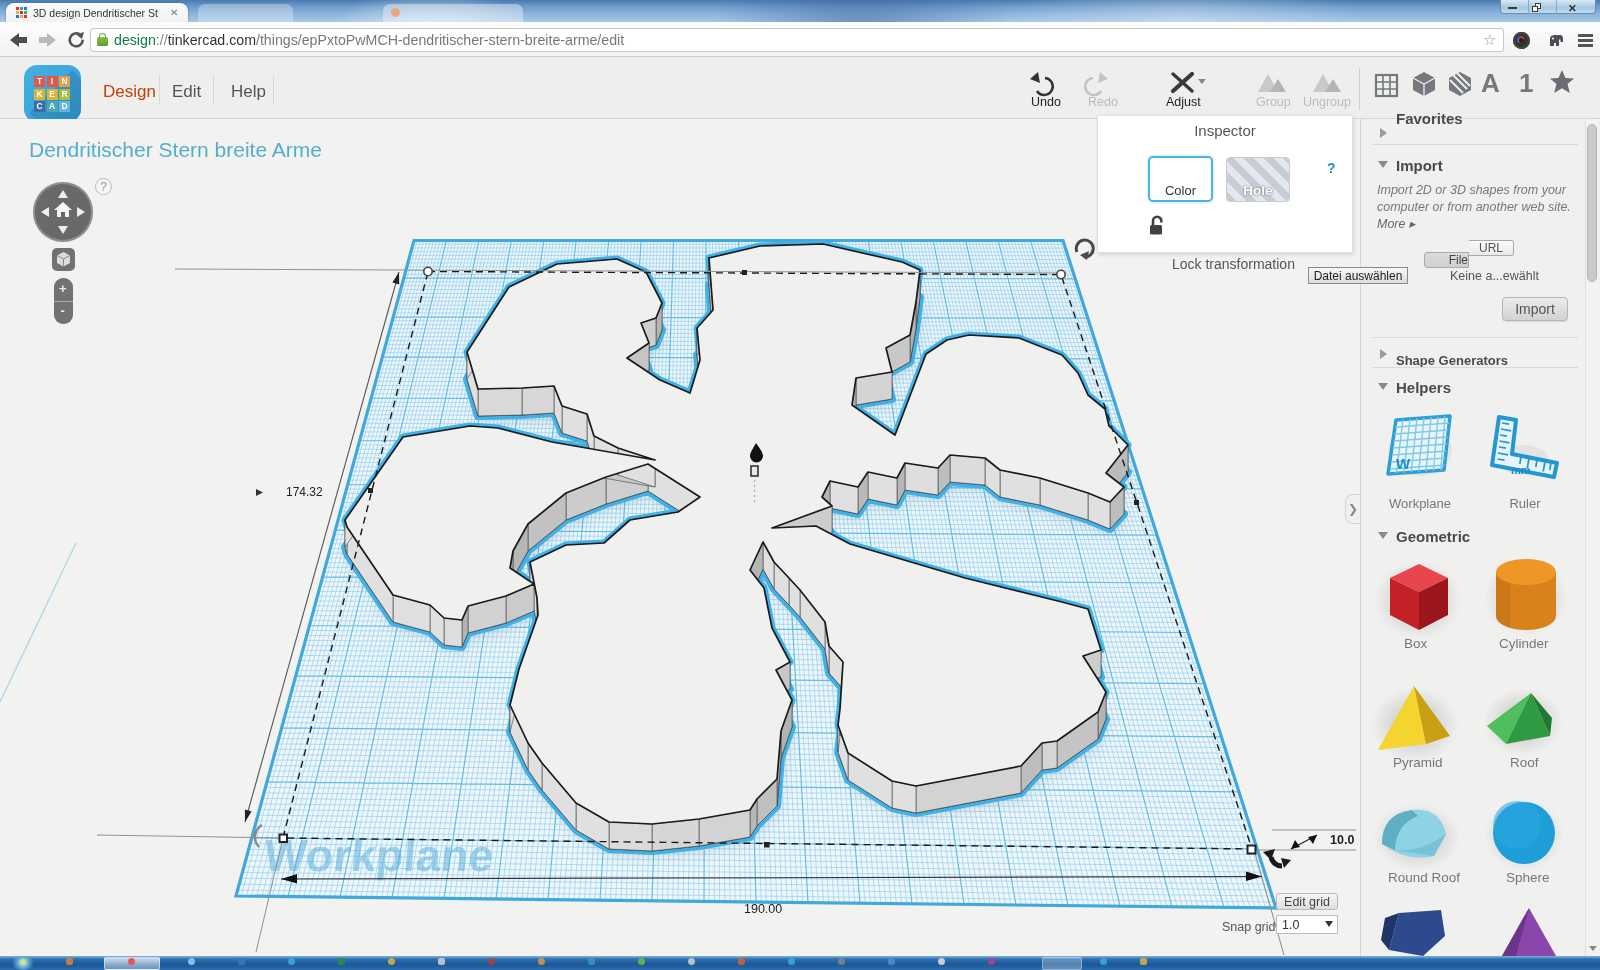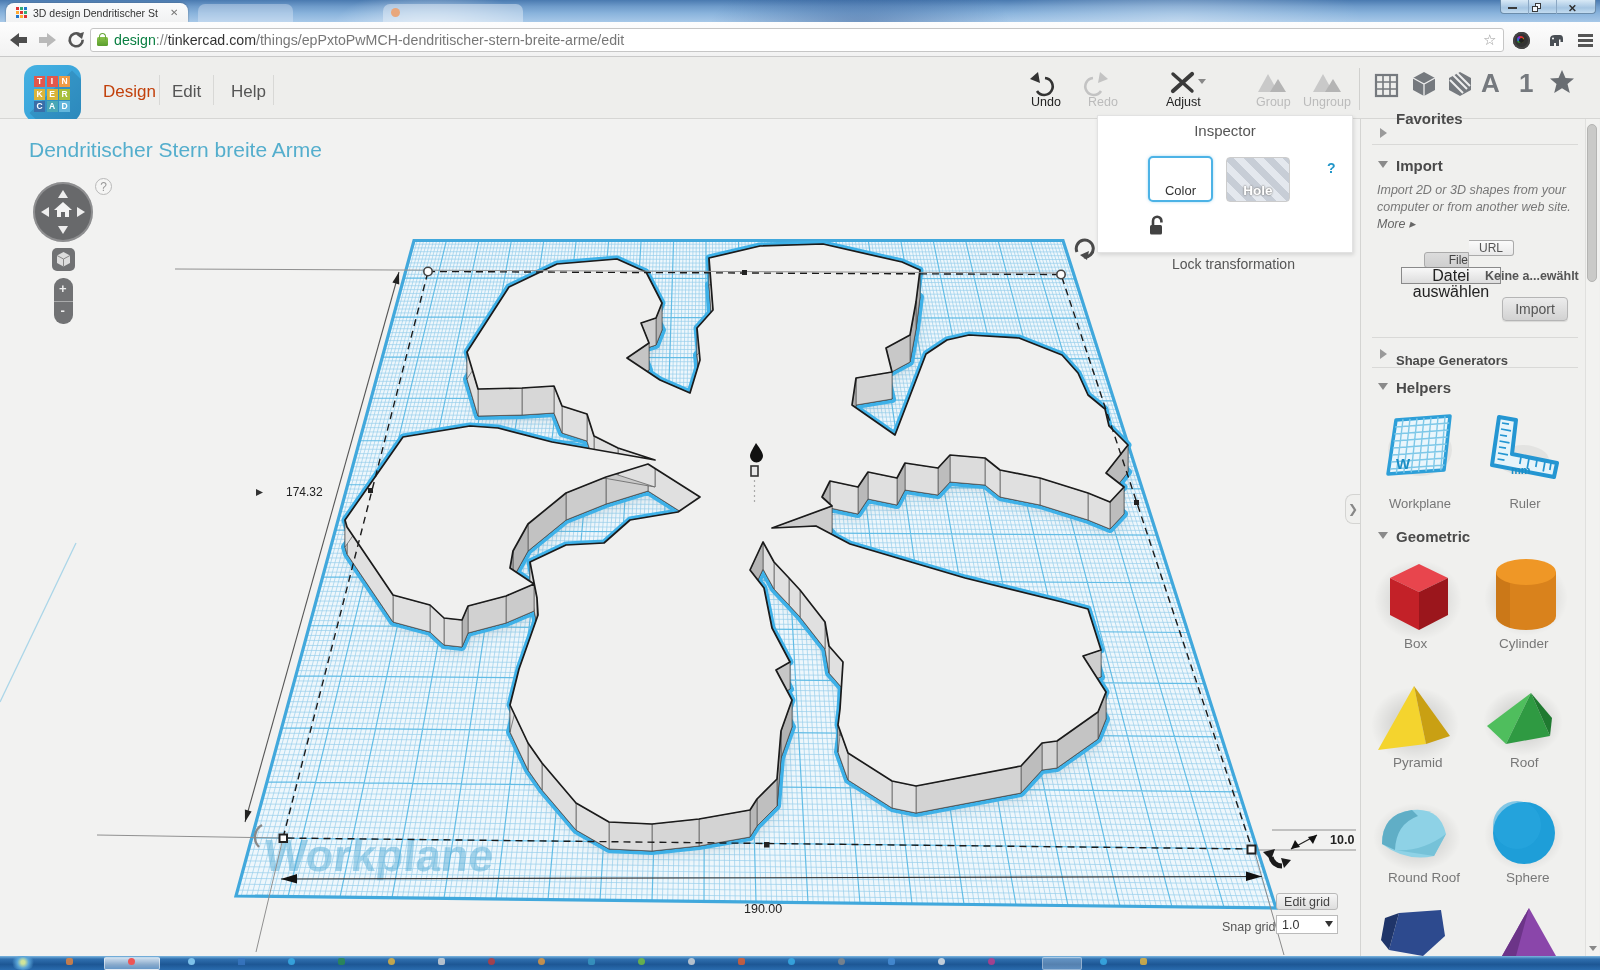--- a/index.html
+++ b/index.html
@@ -370,22 +370,22 @@
 <div class="abs" style="left:1587px;top:124px;width:10px;height:158px;background:#cacac8;border:1px solid #b4b4b2;border-radius:6px;"></div>
 <div class="abs" style="left:1589px;top:946px;width:0;height:0;border-left:4px solid transparent;border-right:4px solid transparent;border-top:5px solid #888;"></div>
 <div class="abs" style="left:1380px;top:128px;width:0;height:0;border-top:5px solid transparent;border-bottom:5px solid transparent;border-left:7px solid #9a9a9a;"></div>
 <div class="abs" style="left:1396px;top:110px;font-size:15.0px;font-weight:bold;color:#4a4a4a;">Favorites</div>
 <div class="abs" style="left:1372px;top:144px;width:206px;height:1px;background:#d9d9d7;"></div>
 <div class="abs" style="left:1378px;top:161px;width:0;height:0;border-left:5px solid transparent;border-right:5px solid transparent;border-top:7px solid #8a8a8a;"></div>
 <div class="abs" style="left:1396px;top:157px;font-size:15.0px;font-weight:bold;color:#4a4a4a;">Import</div>
 <div class="abs" style="left:1377px;top:182px;width:200px;font-size:12.5px;color:#777;line-height:17px;white-space:nowrap;font-style:italic;">Import 2D or 3D shapes from your<br>computer or from another web site.<br><span style="color:#666;">More ▸</span></div>
 <div class="abs" style="left:1424px;top:240px;width:45px;height:16px;background:linear-gradient(180deg,#dcdcdc,#cfcfcf);border:1px solid #aaa;border-radius:3px 0 0 3px;font-size:12px;color:#444;text-align:right;line-height:15px;margin-top:12px;">File</div>
 <div class="abs" style="left:1469px;top:240px;width:45px;height:16px;background:linear-gradient(180deg,#fbfbfb,#e9e9e9);border:1px solid #aaa;border-left:none;border-radius:0 3px 3px 0;font-size:12px;color:#555;text-align:center;line-height:15px;">URL</div>
-<div class="abs" style="left:1401px;top:267px;width:100px;height:17px;background:linear-gradient(180deg,#f8f8f8,#dddddd);border:1px solid #8a8a8a;font-size:16px;color:#222;text-align:center;line-height:16px;">Datei auswählen</div>
-<div class="abs" style="left:1485px;top:269px;font-size:12.5px;color:#555;font-weight:bold;">Keine a...ewählt</div>
+<div class="abs" style="left:1308px;top:267px;width:100px;height:17px;background:linear-gradient(180deg,#f8f8f8,#dddddd);border:1px solid #8a8a8a;font-size:12px;color:#222;text-align:center;line-height:16px;">Datei auswählen</div>
+<div class="abs" style="left:1450px;top:269px;font-size:12.5px;color:#555;">Keine a...ewählt</div>
 <div class="abs" style="left:1502px;top:297px;width:66px;height:24px;background:linear-gradient(180deg,#ececec,#d2d2d2);border:1px solid #b5b5b5;border-radius:4px;font-size:14px;color:#555;text-align:center;line-height:23px;box-shadow:0 1px 1px rgba(0,0,0,.1);">Import</div>
 <div class="abs" style="left:1372px;top:337px;width:206px;height:1px;background:#d9d9d7;"></div>
 <div class="abs" style="left:1380px;top:349px;width:0;height:0;border-top:5px solid transparent;border-bottom:5px solid transparent;border-left:7px solid #9a9a9a;"></div>
 <div class="abs" style="left:1396px;top:353px;font-size:13px;font-weight:bold;color:#4a4a4a;">Shape Generators</div>
 <div class="abs" style="left:1372px;top:367px;width:206px;height:1px;background:#d9d9d7;"></div>
 <div class="abs" style="left:1378px;top:383px;width:0;height:0;border-left:5px solid transparent;border-right:5px solid transparent;border-top:7px solid #8a8a8a;"></div>
 <div class="abs" style="left:1396px;top:379px;font-size:15.0px;font-weight:bold;color:#4a4a4a;">Helpers</div>
 <svg class="abs" style="left:1384px;top:412px;" width="72" height="70" xmlns="http://www.w3.org/2000/svg">
 <ellipse cx="36" cy="38" rx="32" ry="26" fill="rgba(0,0,0,.05)"></ellipse>
 <path d="M12 8 L66 4 L60 58 L4 62 Z" fill="#eaf6fc" stroke="#2d9fd8" stroke-width="3.5" stroke-linejoin="round"></path>

